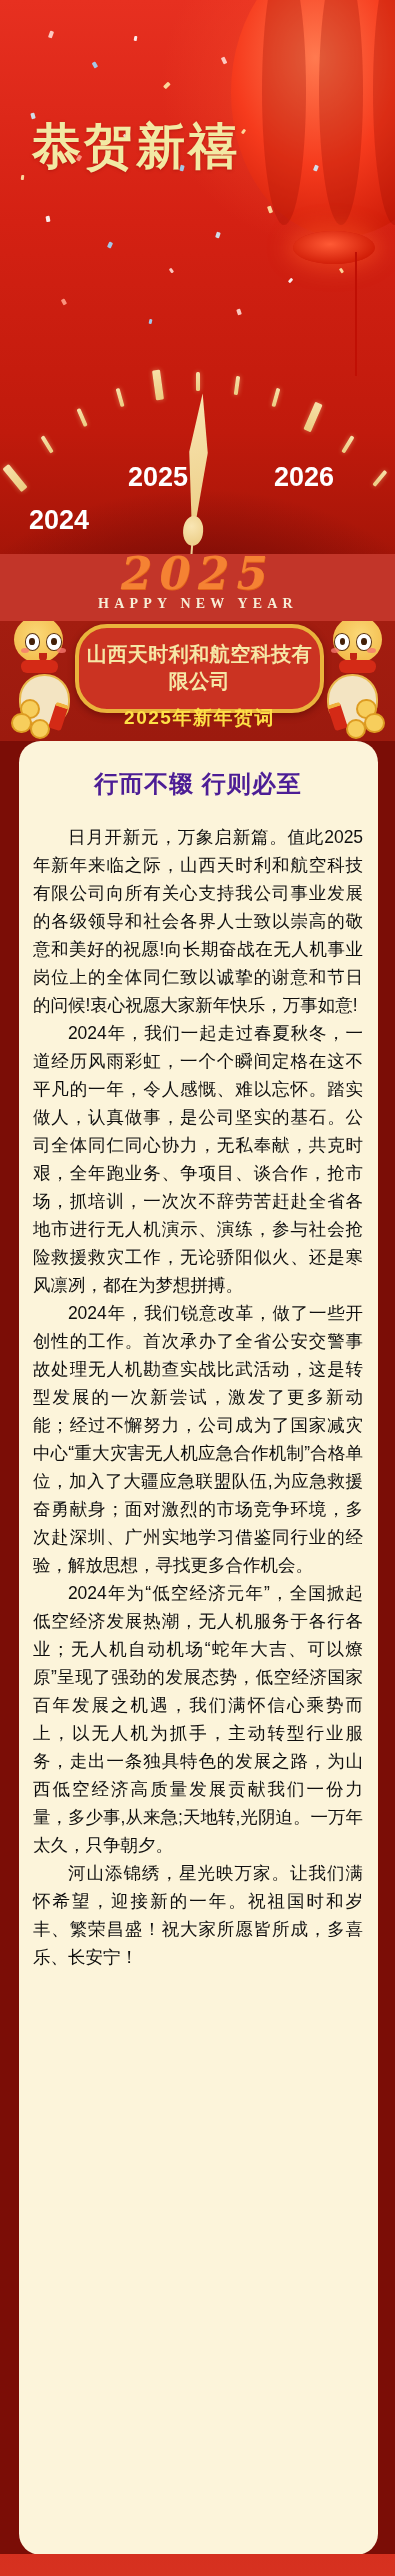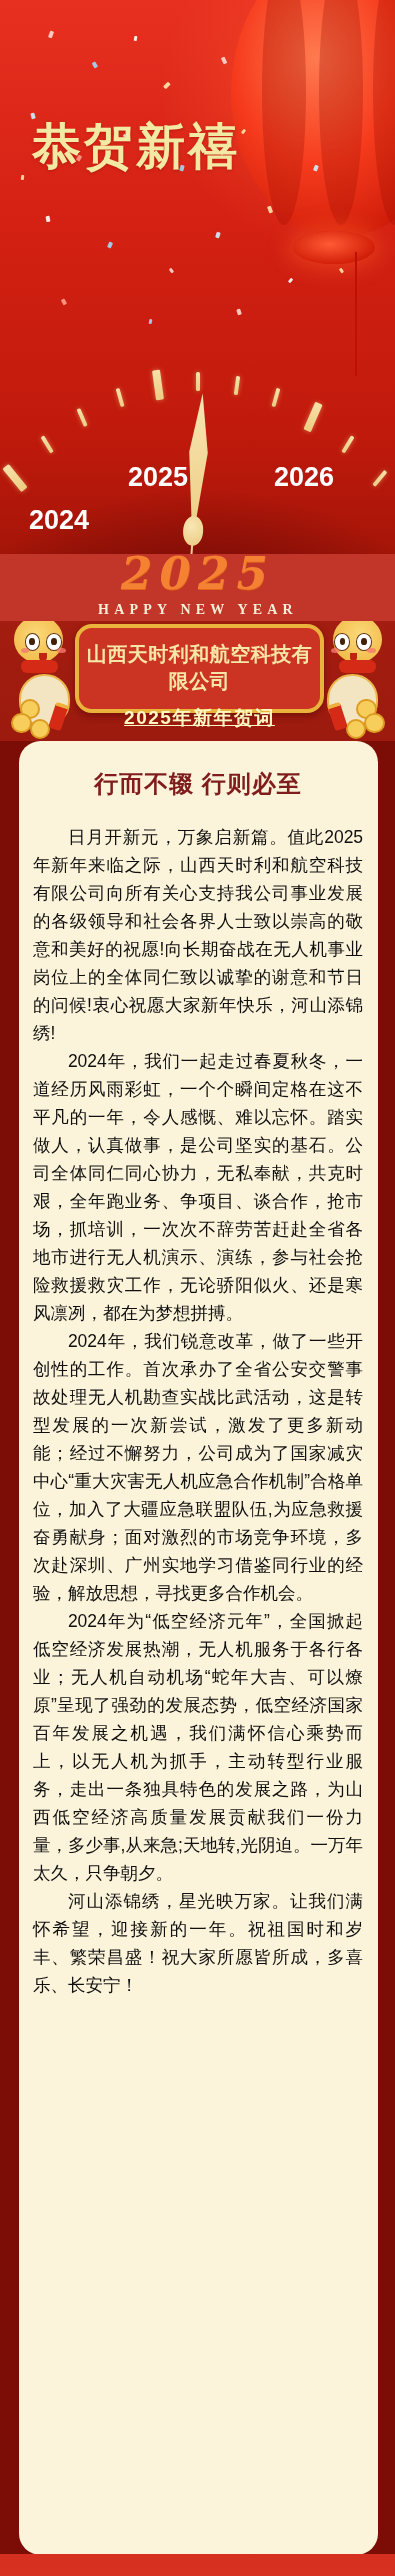--- a/index.html
+++ b/index.html
@@ -40,31 +40,31 @@
   .hand-knob{position:absolute;left:18.5px;top:123px;width:20.6px;height:30px;border-radius:50%;
     background:radial-gradient(circle at 40% 35%,#f9e6b4,#e9c97e);}
   .hand-tail{position:absolute;left:28px;top:150px;width:2.1px;height:32px;background:#eed096;}
 
   
   .sec-band{top:554px;height:67px;background:#c23529;}
   .year-script{position:absolute;left:0;width:396px;top:-7.2px;text-align:center;
     font-family:"DejaVu Serif","Liberation Serif",serif;font-style:italic;font-weight:bold;
     font-size:45px;color:#f58233;letter-spacing:7.2px;
     text-shadow:0.5px 0.5px 0 #e2641c;}
-  .hny{position:absolute;left:0;width:396px;top:48px;text-align:center;
+  .hny{position:absolute;left:0;width:396px;top:42px;text-align:center;
     font-family:"Liberation Serif",serif;font-weight:bold;font-size:14px;
     letter-spacing:5.2px;color:#f7eed6;}
 
   
   .sec-mid{top:621px;height:120px;background:linear-gradient(180deg,#a31d10,#9c1a0e);}
   .banner{position:absolute;left:75px;top:2.6px;width:241px;height:81px;
-    background:#cb3322;border:4.6px solid #eab43c;border-radius:17px;
+    background:#cb3322;border:4.6px solid #eab43c;border-radius:32px;
     box-shadow:0 2.1px 7.2px rgba(60,0,0,.4);text-align:center;}
   .banner-line1{margin-top:13.4px;font-size:20px;font-weight:bold;color:#f6e7a6;letter-spacing:0.5px;}
-  .banner-line2{margin-top:10.3px;font-size:19px;font-weight:bold;color:#fef9c3;letter-spacing:1.5px;text-decoration:underline;}
+  .banner-line2{margin-top:10.3px;font-size:19px;font-weight:bold;color:#fde047;letter-spacing:1.5px;}
   .mascot{position:absolute;top:-9.3px;width:62px;height:129px;}
   .mascot-left{left:9.3px;} .mascot-right{right:9.3px;transform:scaleX(-1);}
   .m-coil{position:absolute;left:9.3px;top:62px;width:47px;height:49px;border-radius:25px;
     background:#f3e4c2;border:2.1px solid #e9b94d;}
   .m-head{position:absolute;left:5.2px;top:4.1px;width:49px;height:47px;border-radius:50%;
     background:radial-gradient(circle at 45% 40%,#fbd978,#f0b13c);}
   .m-eye{position:absolute;top:17.5px;width:13.4px;height:15.5px;border-radius:50%;background:#ffffff;
     border:1px solid #5a3414;}
   .m-eye:after{content:"";position:absolute;left:3.6px;top:4.1px;width:5.7px;height:6.7px;border-radius:50%;background:#432008;}
   .m-eye-l{left:10.3px;} .m-eye-r{left:32px;}
@@ -74,21 +74,21 @@
   .m-scarf{position:absolute;left:11.3px;top:48px;width:37px;height:13.4px;border-radius:6.2px;background:#d42a16;}
   .m-coin{position:absolute;width:16.5px;height:16.5px;border-radius:50%;background:#f7ce5c;border:2.1px solid #dd9c22;}
   .m-c1{left:2.1px;top:101px;} .m-c2{left:20.6px;top:107px;} .m-c3{left:10.3px;top:87px;}
   .m-cracker{position:absolute;left:43px;top:91px;width:13.4px;height:23px;border-radius:3.1px;
     background:#d42a16;border-top:4.1px solid #f0b13c;transform:rotate(18deg);}
 
   
   .sec-card{top:741px;left:18.5px;width:359px;height:1814px;background:#fcf4da;border-radius:21.6px;
     padding:0;box-sizing:border-box;}
   .card-inner{padding:27px 14.4px 0 14.4px;height:1787px;overflow:hidden;box-sizing:border-box;}
-  .letter-title{text-align:center;font-size:24px;font-weight:bold;color:#7f1d1d;letter-spacing:1px;}
+  .letter-title{text-align:center;font-size:24px;font-weight:bold;color:#4c1d95;letter-spacing:1px;}
   .letter-body{margin-top:23px;}
   .letter-body p{margin:0;text-indent:2em;font-size:17.5px;line-height:28px;color:#0f0f0f;
     text-align:justify;font-family:"Liberation Sans",sans-serif;}
 
   
   .sec-bottom{top:2554px;height:125px;background:linear-gradient(180deg,#d5301f,#df3a26);}
 </style>
 </head>
 <body>
 
@@ -193,21 +193,21 @@
     <div class="banner">
       <div class="banner-line1">山西天时利和航空科技有限公司</div>
       <div class="banner-line2">2025年新年贺词</div>
     </div>
   </section>
 
   <section class="sec-card">
     <div class="card-inner">
       <div class="letter-title">行而不辍 行则必至</div>
       <div class="letter-body">
-          <p>日月开新元，万象启新篇。值此2025年新年来临之际，山西天时利和航空科技有限公司向所有关心支持我公司事业发展的各级领导和社会各界人士致以崇高的敬意和美好的祝愿!向长期奋战在无人机事业岗位上的全体同仁致以诚挚的谢意和节日的问候!衷心祝愿大家新年快乐，河山添锦绣!</p>
+          <p>日月开新元，万象启新篇。值此2025年新年来临之际，山西天时利和航空科技有限公司向所有关心支持我公司事业发展的各级领导和社会各界人士致以崇高的敬意和美好的祝愿!向长期奋战在无人机事业岗位上的全体同仁致以诚挚的谢意和节日的问候!衷心祝愿大家新年快乐，万事如意!</p>
           <p>2024年，我们一起走过春夏秋冬，一道经历风雨彩虹，一个个瞬间定格在这不平凡的一年，令人感慨、难以忘怀。踏实做人，认真做事，是公司坚实的基石。公司全体同仁同心协力，无私奉献，共克时艰，全年跑业务、争项目、谈合作，抢市场，抓培训，一次次不辞劳苦赶赴全省各地市进行无人机演示、演练，参与社会抢险救援救灾工作，无论骄阳似火、还是寒风凛冽，都在为梦想拼搏。</p>
           <p>2024年，我们锐意改革，做了一些开创性的工作。首次承办了全省公安交警事故处理无人机勘查实战比武活动，这是转型发展的一次新尝试，激发了更多新动能；经过不懈努力，公司成为了国家减灾中心“重大灾害无人机应急合作机制”合格单位，加入了大疆应急联盟队伍,为应急救援奋勇献身；面对激烈的市场竞争环境，多次赴深圳、广州实地学习借鉴同行业的经验，解放思想，寻找更多合作机会。</p>
           <p>2024年为“低空经济元年”，全国掀起低空经济发展热潮，无人机服务于各行各业；无人机自动机场“蛇年大吉、可以燎原”呈现了强劲的发展态势，低空经济国家百年发展之机遇，我们满怀信心乘势而上，以无人机为抓手，主动转型行业服务，走出一条独具特色的发展之路，为山西低空经济高质量发展贡献我们一份力量，多少事,从来急;天地转,光阴迫。一万年太久，只争朝夕。</p>
           <p>河山添锦绣，星光映万家。让我们满怀希望，迎接新的一年。祝祖国时和岁丰、繁荣昌盛！祝大家所愿皆所成，多喜乐、长安宁！</p>
         </div>
 
     </div>
   </section>
 
   <section class="sec-bottom">

